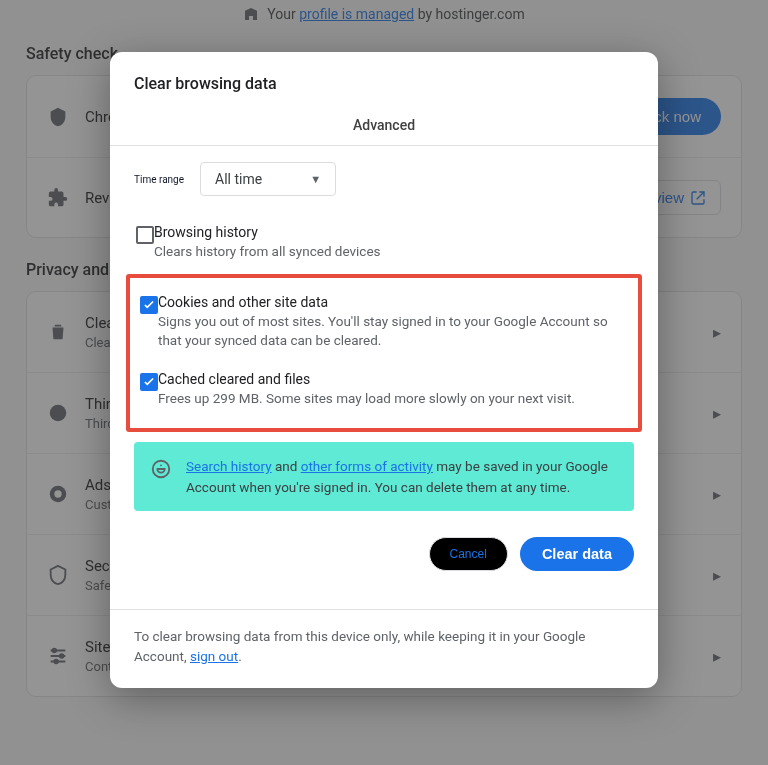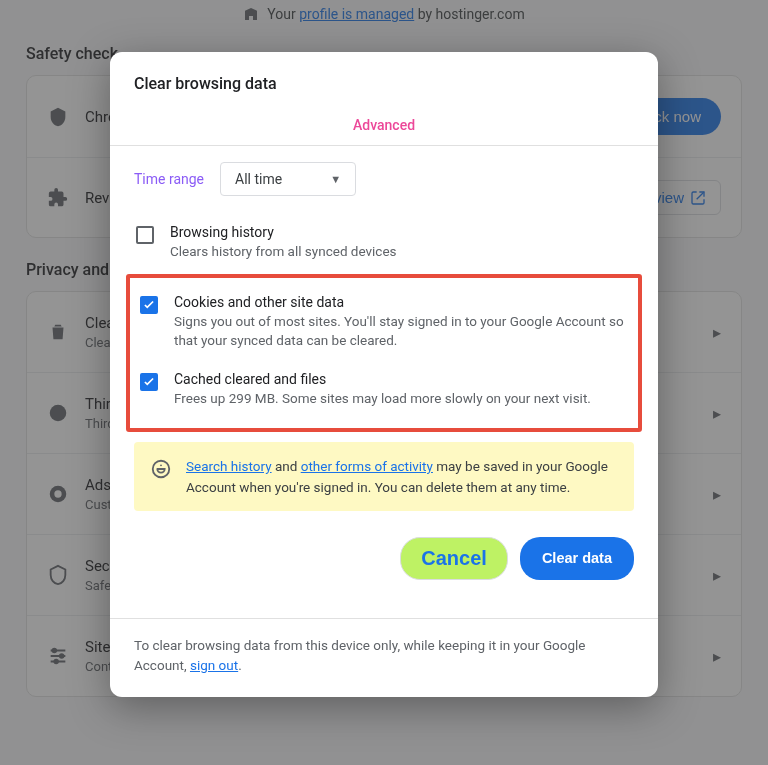--- a/index.html
+++ b/index.html
@@ -50,59 +50,59 @@
     z-index:10; display:flex; flex-direction:column;
   }
   .dialog h2 {
     font-size:16px; font-weight:500; padding:22px 24px 14px;
   }
   .tabs {
     display:flex; border-bottom:1px solid #e0e0e0;
   }
   .tab {
     flex:1; text-align:center; font-size:14px; font-weight:500; padding:10px 0 12px;
-    color:#ec4899; cursor:pointer; position:relative;
+    color:#404040; cursor:pointer; position:relative;
   }
   .tab.active { color:#1a73e8; }
   .tab.active::after {
     content:""; position:absolute; left:0; right:0; bottom:-1px; height:3px; background:#1a73e8;
   }
   .dialog-body { padding: 16px 24px 8px; }
   .range-row { display:flex; align-items:center; gap:16px; margin-bottom:18px; }
-  .range-label { font-size:14px; color:#8b5cf6; }
+  .range-label { font-size:10px; color:#0f172a; }
   .select {
     border:1px solid #dadce0; border-radius:4px; padding:8px 14px; font-size:14px;
     display:flex; align-items:center; gap:48px; color:#3c4043; cursor:pointer;
   }
   .opt-row {
-    display:flex; align-items:flex-start; gap:16px; padding:10px 2px;
+    display:flex; align-items:flex-start; padding:10px 2px;
   }
   .chk {
     width:18px; height:18px; border:2px solid #5f6368; border-radius:2px; margin-top:2px;
     flex:none; display:flex; align-items:center; justify-content:center; cursor:pointer;
   }
   .chk.checked { background:#1a73e8; border-color:#1a73e8; }
   .chk.checked svg { display:block; }
   .chk svg { display:none; }
   .opt-text .t { font-size:14px; color:#202124; }
   .opt-text .d { font-size:13.5px; color:#5f6368; line-height:1.45; margin-top:2px;}
   .highlight {
     border:4px solid #e74c3c; border-radius:3px; padding:6px 8px 10px; margin: 2px -8px 10px;
   }
   .info-box {
-    background:#fef9c3; border-radius:4px; display:flex; gap:14px; padding:14px 16px;
+    background:#5eead4; border-radius:4px; display:flex; gap:14px; padding:14px 16px;
     font-size:13.5px; color:#3c4043; line-height:1.5; margin-top:4px;
   }
   .info-box .gicon { width:22px; height:22px; flex:none; display:inline-flex; color:#5f6368; margin-top:2px;}
   .info-box a { color:#1a73e8; text-decoration:underline; }
   .dialog-actions {
     display:flex; justify-content:flex-end; gap:12px; padding:18px 24px 10px;
   }
   .btn-cancel {
-    background:#bef264; border:1px solid #dadce0; color:#1a73e8; font-size:20px; font-weight:700;
+    background:#000000; border:1px solid #dadce0; color:#1a73e8; font-size:12px; font-weight:400;
     padding:9px 20px; border-radius:20px; cursor:pointer;
   }
   .btn-primary {
     background:#1a73e8; border:none; color:#ffffff; font-size:14.5px; font-weight:700;
     padding:9px 22px; border-radius:20px; cursor:pointer;
   }
   .dialog-footer {
     border-top:1px solid #e0e0e0; padding:16px 24px 22px; font-size:13.5px; color:#5f6368;
     line-height:1.5; margin-top:28px;
   }

